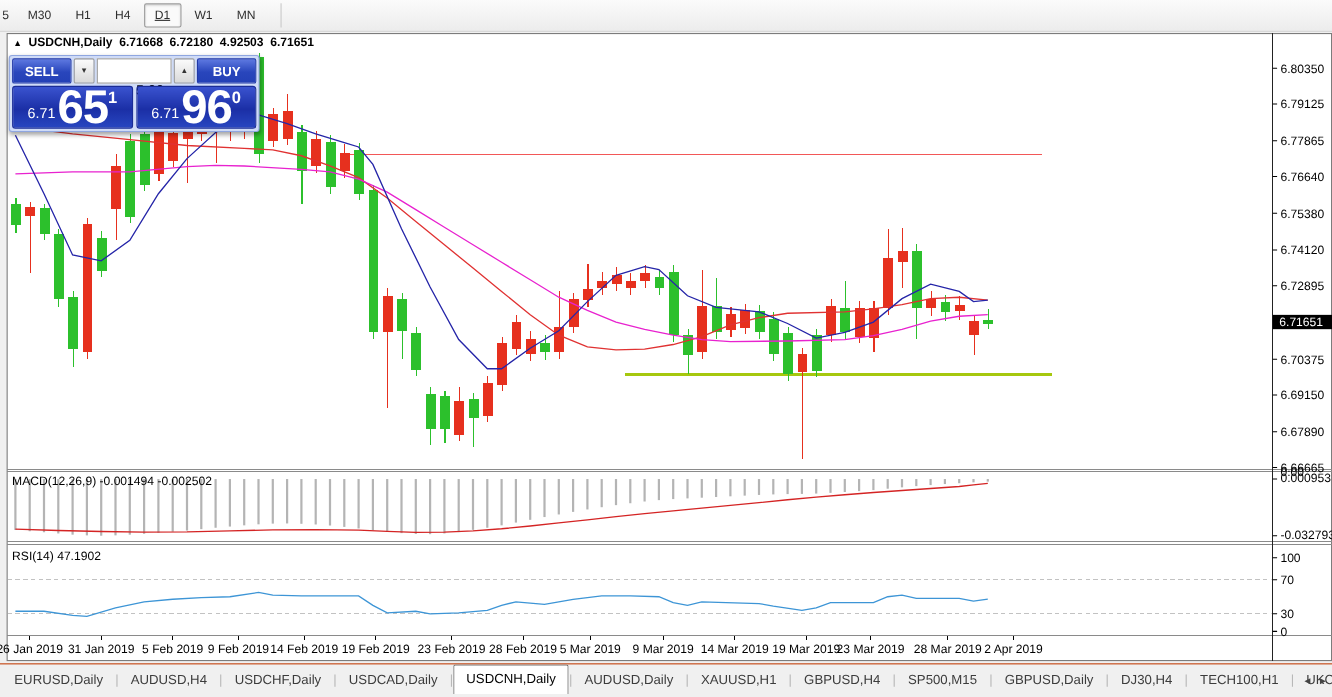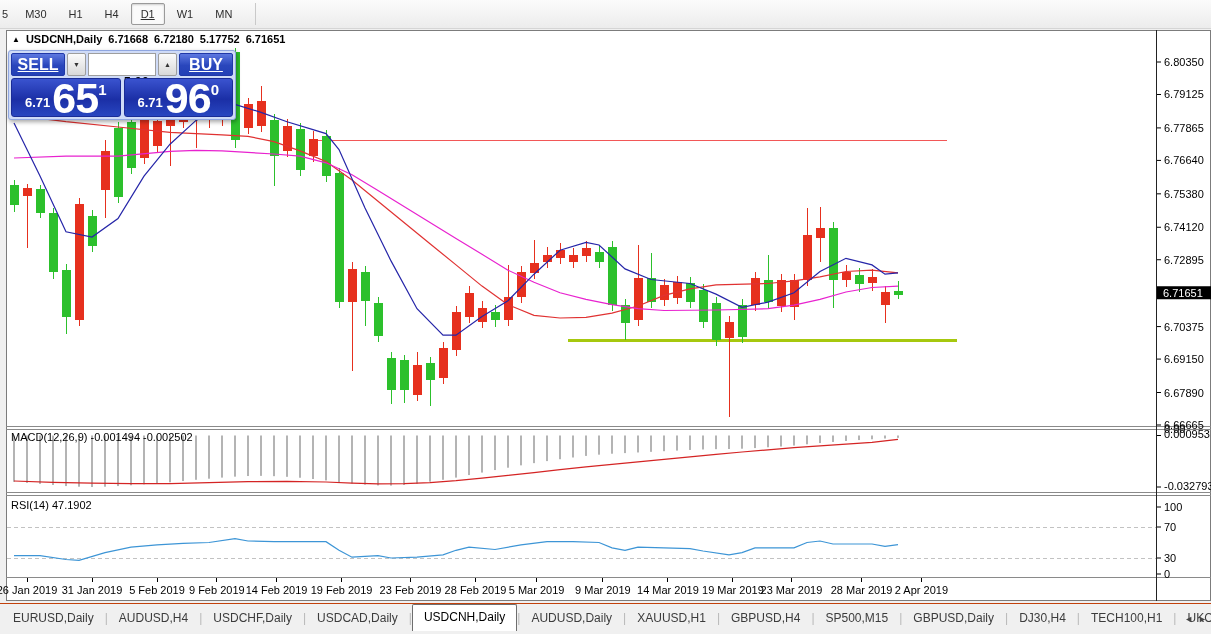--- a/index.html
+++ b/index.html
@@ -17,31 +17,31 @@
   .tb-sep{width:1px;height:22px;background:#c9c9c9;margin-left:12px;}
   
   .title-row{position:absolute;left:12px;top:33px;z-index:5;font-size:11px;font-weight:600;color:#000;
     display:flex;align-items:center;gap:6px;white-space:pre;}
   .title-row .tri{font-size:8px;}
   .title-row .vals{display:flex;gap:6px;font-weight:600;}
   
   .trade-panel{position:absolute;left:8px;top:50px;width:222px;z-index:5;background:#cfdbf7;
     border:1px solid #8fa6e0;border-radius:3px;padding:2px;box-shadow:1px 2px 4px rgba(0,0,0,.35);}
   .tp-row1{display:flex;gap:2px;height:23px;margin-bottom:2px;}
-  .btn-sell,.btn-buy{width:52px;color:#fff;font-size:16px;font-weight:700;display:flex;align-items:center;
+  .btn-sell,.btn-buy{width:52px;color:#fff;font-size:12px;font-weight:700;display:flex;align-items:center;
     justify-content:center;background:linear-gradient(#5d78e0,#2946bc 55%,#2340b6);
-    border:1px solid #2038a8;border-radius:2px;cursor:pointer;text-decoration:underline;}
+    border:1px solid #2038a8;border-radius:2px;cursor:pointer;}
   .spin{width:17px;background:linear-gradient(#fbfbfb,#d9d9d9);border:1px solid #9e9e9e;border-radius:2px;
     font-size:7px;color:#333;display:flex;align-items:center;justify-content:center;cursor:pointer;}
   .vol{flex:1;background:#fff;border:1px solid #9e9e9e;font-size:13px;color:#000;text-align:right;
     padding:20px 6px 0 0;}
   .tp-row2{display:flex;gap:3px;height:39px;}
   .pricebox{flex:1;background:linear-gradient(#3a53cf,#1b2fa6 55%,#2846c0);border:1px solid #1a2c96;
     border-radius:3px;color:#fff;display:flex;align-items:center;justify-content:center;cursor:pointer;}
-  .pb-pre{font-size:13px;font-weight:700;align-self:flex-end;margin:0 2px 6px 0;text-align:center;}
+  .pb-pre{font-size:13px;font-weight:400;align-self:flex-end;margin:0 2px 6px 0;text-align:center;}
   .pb-big{font-size:43px;font-weight:600;line-height:34px;letter-spacing:-1px;}
   .pb-sup{font-size:15px;font-weight:700;align-self:flex-start;margin-top:2px;}
   
   .tabbar{position:absolute;left:0;right:0;top:603px;height:27px;background:#f0f0f0;border-top:1px solid #c2410c;
     display:flex;align-items:flex-end;font-size:12px;color:#3c3c3c;padding-left:2px;z-index:6;}
   .tab{padding:4px 11px 6px;white-space:nowrap;cursor:pointer;}
   .tab.active{background:#fff;border:1px solid #6e6e6e;border-bottom:none;border-radius:2px 2px 0 0;
     color:#000;padding:5px 11px 7px;}
   .tab-sep{color:#b8b8b8;padding-bottom:6px;}
   .tab-arrows{position:absolute;right:4px;bottom:7px;display:flex;gap:5px;font-size:9px;color:#444;}
@@ -379,21 +379,21 @@
     <div class="tf">MN</div>
     <div class="tb-sep"></div>
   </div>
 
 <div class="title-row">
   <span class="tri">▲</span>
   <span>USDCNH,Daily</span>
   <span class="vals">
     <span>6.71668</span>
     <span>6.72180</span>
-    <span>5.17752</span>
+    <span>4.92503</span>
     <span>6.71651</span>
   </span>
 </div>
 
 <div class="trade-panel">
   <div class="tp-row1">
     <div class="btn-sell">SELL</div>
     <div class="spin">▼</div>
     <div class="vol">5.00</div>
     <div class="spin">▲</div>

